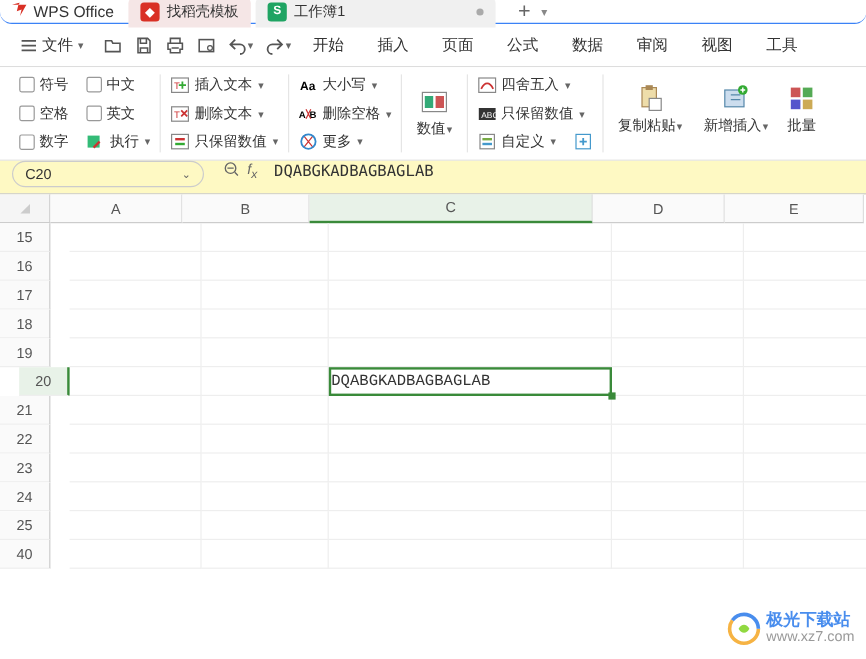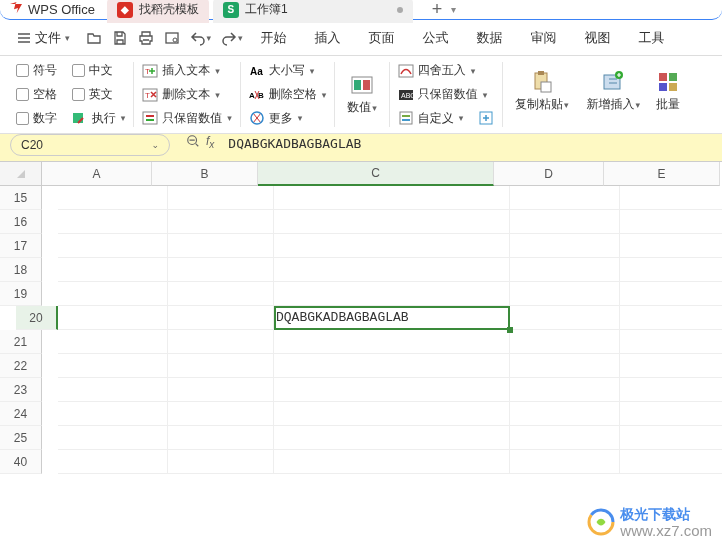--- a/index.html
+++ b/index.html
@@ -44,21 +44,21 @@
 .col-h.active{background:#e8f2e8;border-bottom:2px solid #3a8a3a;}
 .grid-body{position:relative;}
 .cell-row{display:flex;}
 .cell{height:24px;border-right:1px solid #eee;border-bottom:1px solid #eee;font-size:13px;display:flex;align-items:center;padding:0 2px;font-family:"Courier New",monospace;}
 .active-cell-border{position:absolute;border:2px solid #3a8a3a;pointer-events:none;}
 .active-cell-handle{position:absolute;width:6px;height:6px;background:#3a8a3a;}
 .watermark{position:absolute;right:10px;bottom:10px;display:flex;align-items:flex-start;gap:4px;opacity:0.85;}
 .watermark-logo{width:30px;height:30px;}
 .watermark-text{display:flex;flex-direction:column;line-height:1.1;}
 .wm-zh{font-size:14px;color:#2a7aeb;font-weight:bold;}
-.wm-url{font-size:15px;color:#888;}
+.wm-url{font-size:12px;color:#888;}
 .sheet-table{position:absolute;left:0;top:0;}
 .colA{width:110px;}.colB{width:106px;}.colC{width:236px;}.colD{width:110px;}.colE{width:116px;}
 </style>
 </head>
 <body>
 
 <div class="titlebar">
   <div class="app-title">
     <svg class="app-logo" viewBox="0 0 24 24">
         <path fill="#d93025" d="M3 3h8l-2 8 6-2-2 8 8-14H11l2-3z"></path>

